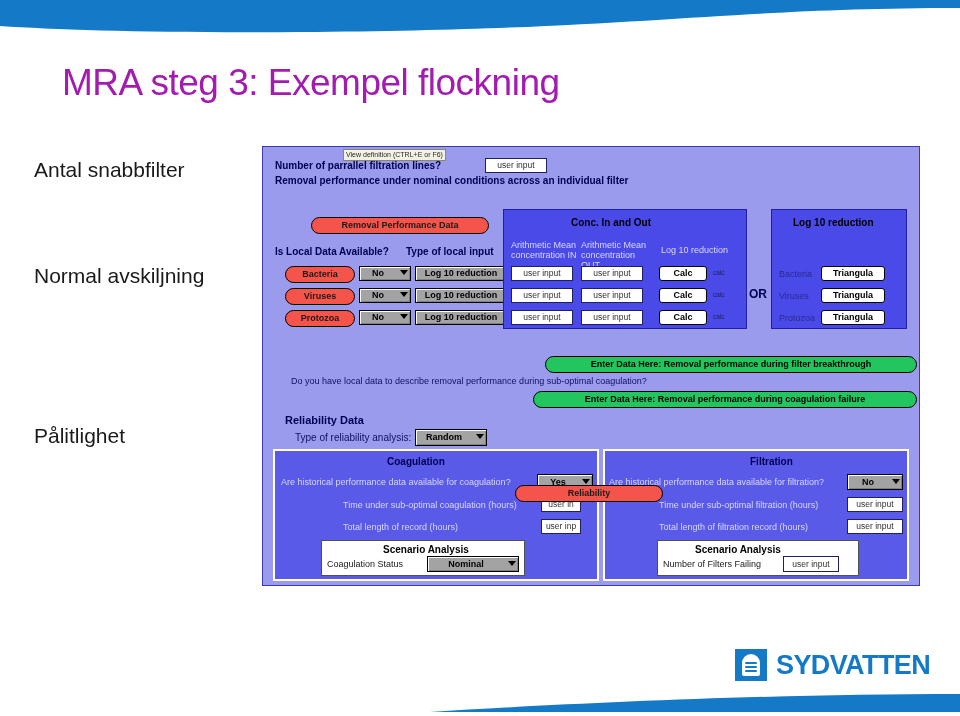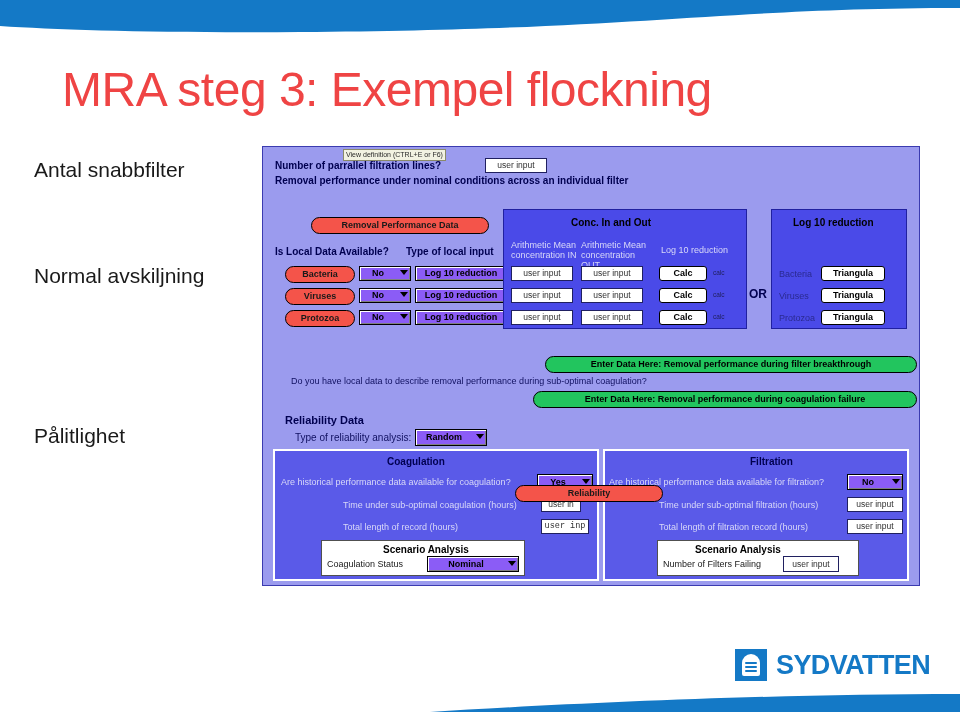--- a/index.html
+++ b/index.html
@@ -9,21 +9,21 @@
     background:#ffffff;
     font-family:"Liberation Sans", sans-serif;
   }
 
   
   #top-banner { position:absolute; left:0; top:0; width:960px; height:42px; overflow:hidden; }
   #bottom-banner { position:absolute; left:0; bottom:0; width:960px; height:26px; overflow:hidden; }
 
   #slide-title {
     position:absolute; left:62px; top:62px; width:700px;
-    font-size:48px; font-weight:400; color:#ef4444; letter-spacing:-0.5px;
+    font-size:37px; font-weight:400; color:#a21caf; letter-spacing:-0.5px;
     white-space:nowrap;
   }
 
   .side-label {
     position:absolute; left:34px; font-size:21px; color:#1a1a1a; white-space:nowrap;
   }
   #label-antal      { top:158px; }
   #label-normal     { top:264px; }
   #label-palitlighet{ top:424px; }
 
@@ -53,21 +53,21 @@
 
   .q { position:absolute; font-size:9px; color:#101060; white-space:nowrap; }
   .qb { position:absolute; font-size:10px; font-weight:bold; color:#000050; white-space:nowrap; }
 
   .input {
     position:absolute; background:#ffffff; border:1px solid #202060;
     font-size:8.5px; color:#303030; text-align:center; line-height:13px;
     height:15px; white-space:nowrap; overflow:hidden;
   }
   .sel {
-    position:absolute; background:#8b5cf6; border:1px solid #000000;
+    position:absolute; background:#a3a3a3; border:1px solid #000000;
     font-size:9px; font-weight:bold; color:#000; height:15px; line-height:13px;
     white-space:nowrap; overflow:hidden;
     box-shadow: inset 1px 1px 0 #ffffff, inset -1px -1px 0 #808080;
   }
   .sel .cap { position:absolute; left:0; right:14px; top:0; bottom:0; display:flex; align-items:center; justify-content:center; }
   .sel .arw {
     position:absolute; right:2px; top:3px; width:0; height:0;
     border-left:4px solid transparent; border-right:4px solid transparent; border-top:5px solid #000;
   }
 
@@ -209,21 +209,21 @@
   <div class="wlabel" style="left:18px; top:330px;">Are historical performance data available for coagulation?</div>
   <div class="sel" style="left:274px; top:327px; width:56px; height:16px; line-height:14px;">
     <span class="cap">Yes</span>
     <span class="arw" style="top:4px;"></span>
   </div>
 
   <div class="wlabel" style="left:80px; top:353px;">Time under sub-optimal coagulation (hours)</div>
   <div class="input" style="left:278px; top:350px; width:40px;">user in</div>
 
   <div class="wlabel" style="left:80px; top:375px;">Total length of record (hours)</div>
-  <div class="input" style="left:278px; top:372px; width:48px;font-family:Liberation Mono, monospace;">user inp</div>
+  <div class="input" style="left:278px; top:372px; width:40px;">user inp</div>
 
   <div class="panel-inner-white" style="left:58px; top:393px; width:204px; height:36px;"></div>
   <div class="bhdr" style="left:120px; top:397px;">Scenario Analysis</div>
   <div class="q" style="left:64px; top:412px; color:#202020;">Coagulation Status</div>
   <div class="sel" style="left:164px; top:409px; width:92px; height:16px; line-height:14px;">
     <span class="cap">Nominal</span>
     <span class="arw" style="top:4px;"></span>
   </div>
 
   <div class="panel-lt" style="left:340px; top:302px; width:306px; height:132px;"></div>

